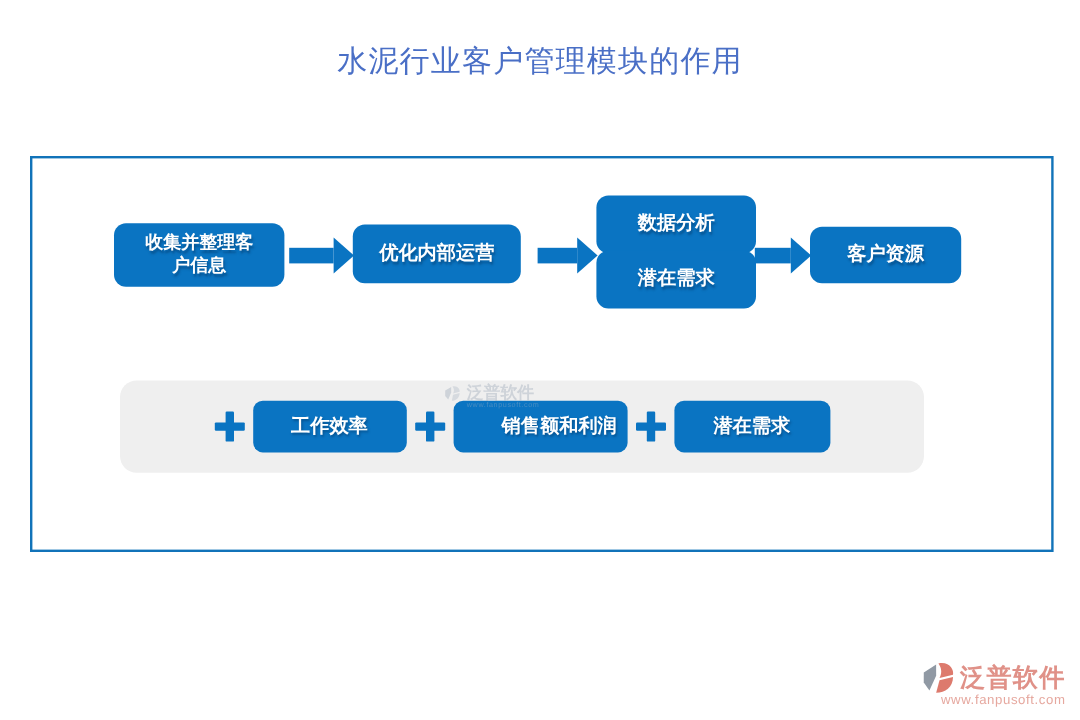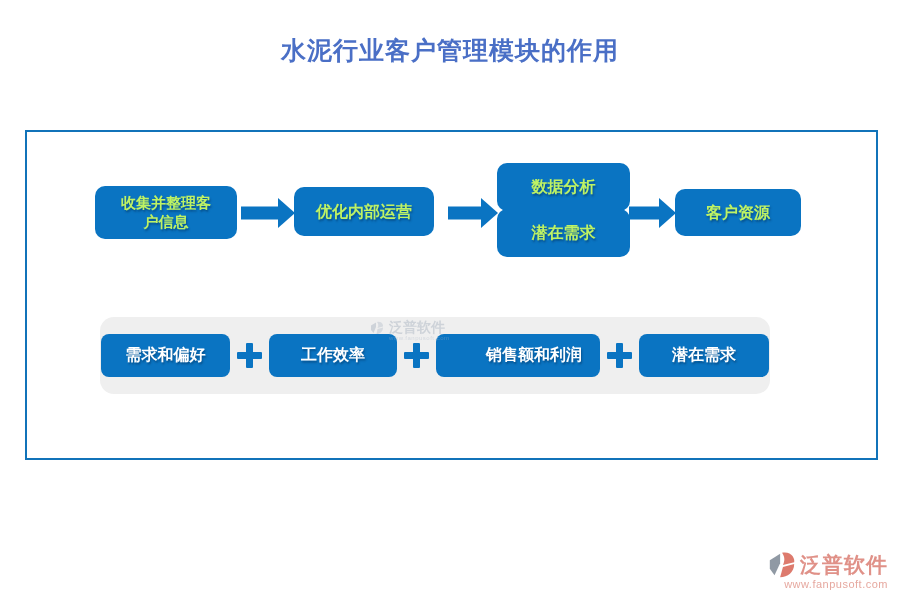--- a/index.html
+++ b/index.html
@@ -2,33 +2,33 @@
 <html><head>
 <meta charset="utf-8">
 <style>
   * { margin: 0; padding: 0; box-sizing: border-box; }
   html, body { width: 900px; height: 600px; background: #ffffff; overflow: hidden; }
   body { font-family: "Liberation Sans", "DejaVu Sans", sans-serif; position: relative; }
 
   
   .page-title {
     position: absolute; left: 0; top: 34px; width: 900px;
-    text-align: center; font-size: 25px; font-weight: bold;
+    text-align: center; font-size: 25px; font-weight: normal;
     color: #4a6fc6; letter-spacing: 1px;
   }
 
   
   .diagram-frame {
     position: absolute; left: 25px; top: 130px; width: 853px; height: 330px;
     border: 2px solid #1173b9; background: #ffffff;
   }
 
   
   .flow-box {
-    position: absolute; background: #0a74c2; color: #bef264;
+    position: absolute; background: #0a74c2; color: #ffffff;
     border-radius: 10px; display: flex; align-items: center; justify-content: center;
     font-weight: bold; font-size: 16px; text-align: center;
     text-shadow: 1px 2px 2px rgba(0, 40, 80, 0.45); line-height: 1.25;
   }
   .flow-box.wrap { font-size: 15px; padding: 0 23px; }
 
   
   .arrow { position: absolute; height: 32px; }
   .arrow .shaft {
     position: absolute; left: 0; top: 50%; transform: translateY(-50%);
@@ -108,25 +108,24 @@
   <div class="flow-box" style="left:470px; top:77px; width:133px; height:48px;">潜在需求</div>
 
   <div class="arrow" style="left:602px; top:65px; width:47px;">
     <div class="shaft"></div>
       <div class="head"></div>
   </div>
 
   <div class="flow-box" style="left:648px; top:57px; width:126px; height:47px;font-family:Liberation Serif, serif;">客户资源</div>
 
   <div class="factor-bar">
-    <div class="factor-box" style="width:129px;">需求和偏好</div>
     <div class="plus"></div>
     <div class="factor-box" style="width:128px;">工作效率</div>
     <div class="plus"></div>
-    <div class="factor-box" style="width:164px;padding-left:32px;">销售额和利润</div>
+    <div class="factor-box" style="width:145px;padding-left:32px;">销售额和利润</div>
     <div class="plus"></div>
     <div class="factor-box" style="width:130px;">潜在需求</div>
   </div>
 
   <div class="watermark">
     <svg width="16" height="16" viewBox="0 0 32 32">
       <path d="M4 11 L14 5 L14 14 L9 26 L4 20 Z" fill="#9aa6b6"></path>
       <path d="M16 4 C25 2 29 9 28 13 L17 16 C20 11 18 6 16 4 Z" fill="#b0b9c6"></path>
       <path d="M17 18 L28 15 C28 23 22 28 15 28 Z" fill="#b0b9c6"></path>
     </svg>

